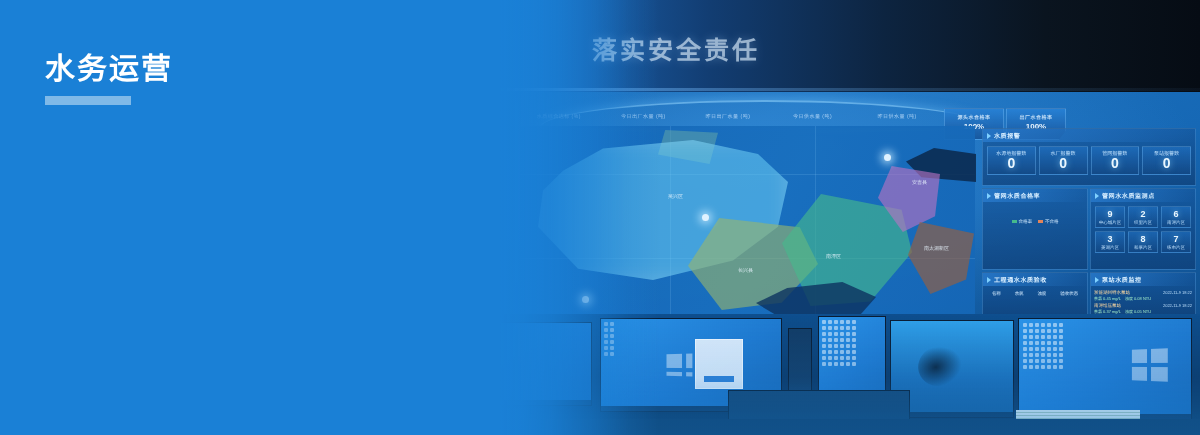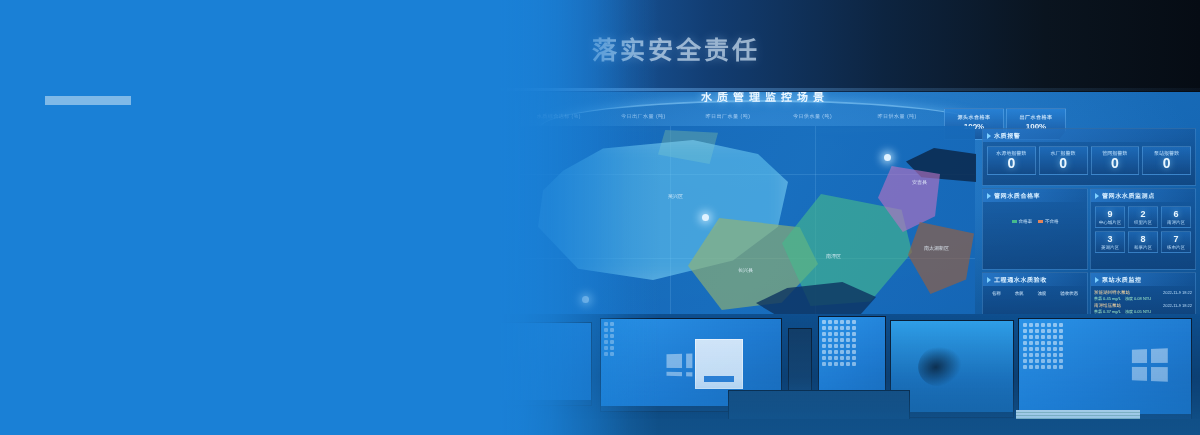--- a/index.html
+++ b/index.html
@@ -160,21 +160,20 @@
   <div class="photo">
     <div class="photo-inner">
 
       <div class="banner"></div>
       <div class="banner-line"></div>
       <div class="slogan slogan-a">落实安全责任</div>
 
       <div class="dash">
         <div class="dash-glow"></div>
         <div class="dash-arc"></div>
-        <div class="dash-title">水质管理监控场景</div>
 
         <div class="kpi-row">
           <div class="kpi">
             <div class="kpi-lab">水质综合达标 (%)</div>
             <div class="kpi-val"></div>
           </div>
           <div class="kpi">
             <div class="kpi-lab">今日出厂水量 (吨)</div>
             <div class="kpi-val"></div>
           </div>
@@ -519,16 +518,17 @@
         </div>
         <div class="deskbar"></div>
       </div>
 
       <div class="fade-bottom"></div>
       <div class="fade-left"></div>
     </div>
   </div>
 
   <div class="left">
+    <div class="title">水务运营</div>
     <div class="rule"></div>
   </div>
 
 </div>
 
 </body></html>

